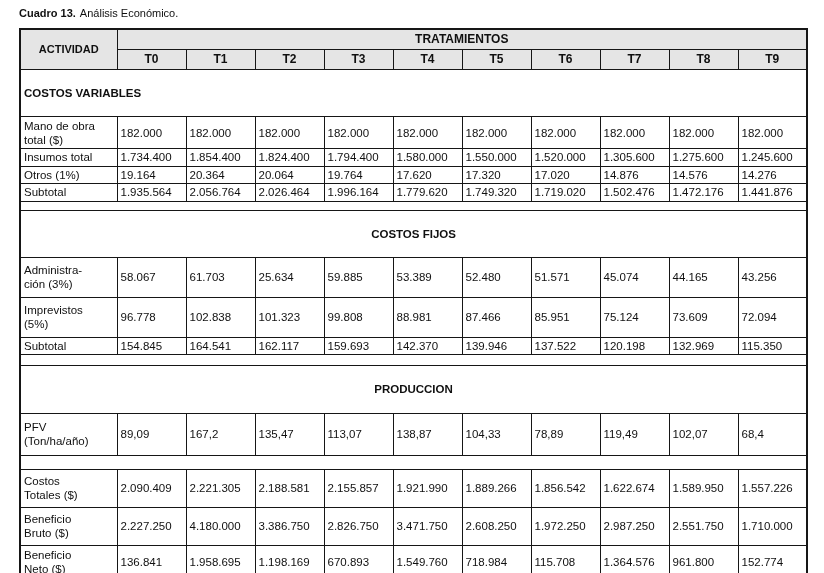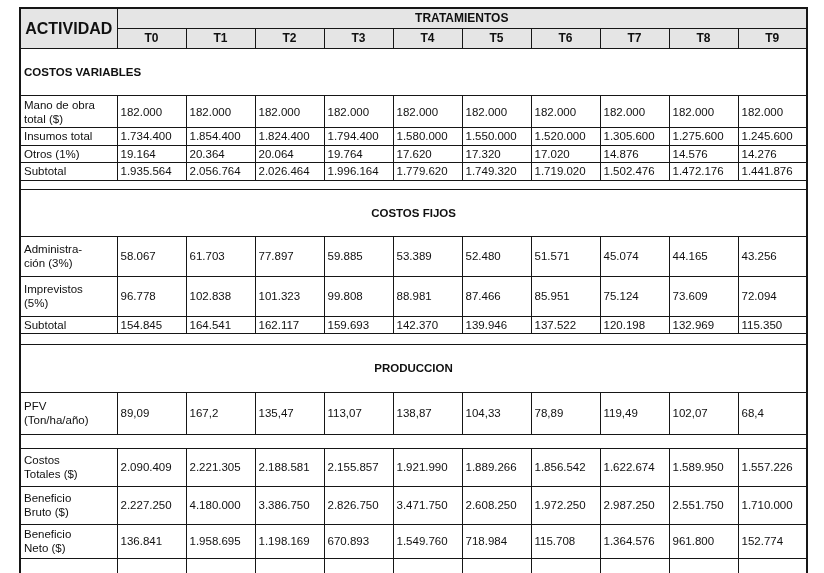--- a/index.html
+++ b/index.html
@@ -33,37 +33,38 @@
     line-height: 1.25;
   }
   thead tr { height: 19px; }
   thead th {
     background: #e5e5e5;
     font-weight: bold;
     text-align: center;
     font-size: 12px;
     padding: 2px 3px;
   }
-  th.activity { font-size: 16px; }
+  th.activity { font-size: 11px; }
 
   td.row-label { white-space: pre-line; vertical-align: middle; text-align: left; }
   td.num { white-space: nowrap; vertical-align: middle; text-align: left; }
 
   tr.section-row td { font-weight: bold; background: #ffffff; font-size: 11.5px; padding: 16px 3px; }
   tr.section-row.center td { text-align: center; }
   tr.section-row.left td { text-align: left; }
 
   tr.top-aligned td { vertical-align: top; padding-top: 20px; }
   tr.spacer-row td { padding: 0; }
 </style>
 </head>
 <body>
 
 <div class="page">
 
+  <p class="caption"><b>Cuadro 13.</b><span>Análisis Económico.</span></p>
 
   <table class="econ">
     <colgroup>
       <col class="activity-col">
       <col class="t-col">
         <col class="t-col">
         <col class="t-col">
         <col class="t-col">
         <col class="t-col">
       <col class="t-col">
@@ -151,21 +152,21 @@
           <td colspan="11" style="height: 9px;"></td>
         </tr>
         <tr class="section-row center">
           <td colspan="11">COSTOS FIJOS</td>
         </tr>
         <tr style="height: 40px;">
           <td class="row-label">Administra-
 ción (3%)</td>
           <td class="num">58.067</td>
           <td class="num">61.703</td>
-          <td class="num">77.897</td>
+          <td class="num">25.634</td>
           <td class="num">59.885</td>
           <td class="num">53.389</td>
           <td class="num">52.480</td>
           <td class="num">51.571</td>
           <td class="num">45.074</td>
           <td class="num">44.165</td>
           <td class="num">43.256</td>
         </tr>
         <tr style="height: 40px;">
           <td class="row-label">Imprevistos

